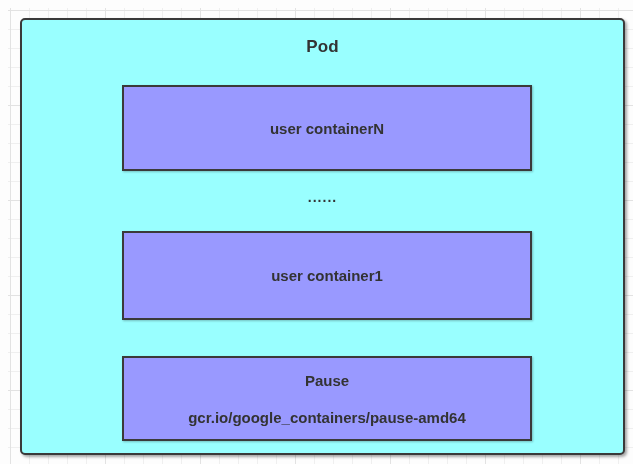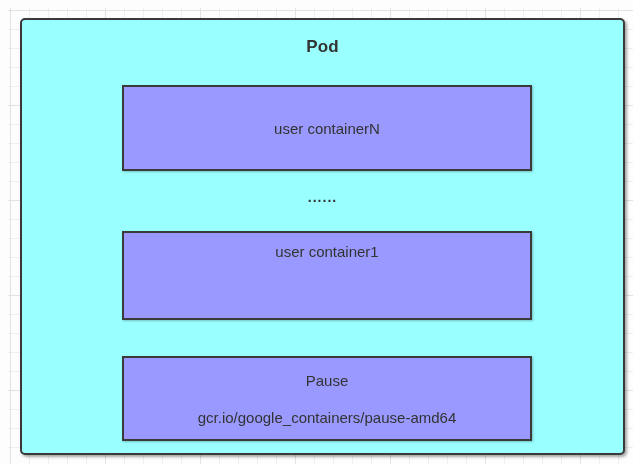--- a/index.html
+++ b/index.html
@@ -59,25 +59,25 @@
     background: var(--container-fill);
     border: 2px solid var(--border);
     box-shadow: 1px 1px 2px rgba(0,0,0,0.25);
     display: flex;
     flex-direction: column;
     justify-content: center;
     align-items: center;
     gap: 17px;
   }
   .cbox-n { top: 65px; height: 86px; }
-  .cbox-1 { top: 211px; height: 89px; justify-content: space-between; }
+  .cbox-1 { top: 211px; height: 89px; }
   .cbox-pause { top: 336px; height: 85px; gap: 8px; }
   .cline {
     font-size: 15px;
-    font-weight: normal;
+    font-weight: bold;
     color: var(--text);
     line-height: 21px;
     text-align: center;
     white-space: nowrap;
   }
   .ellipsis {
     position: absolute;
     top: 163px;
     left: 0;
     width: 100%;

